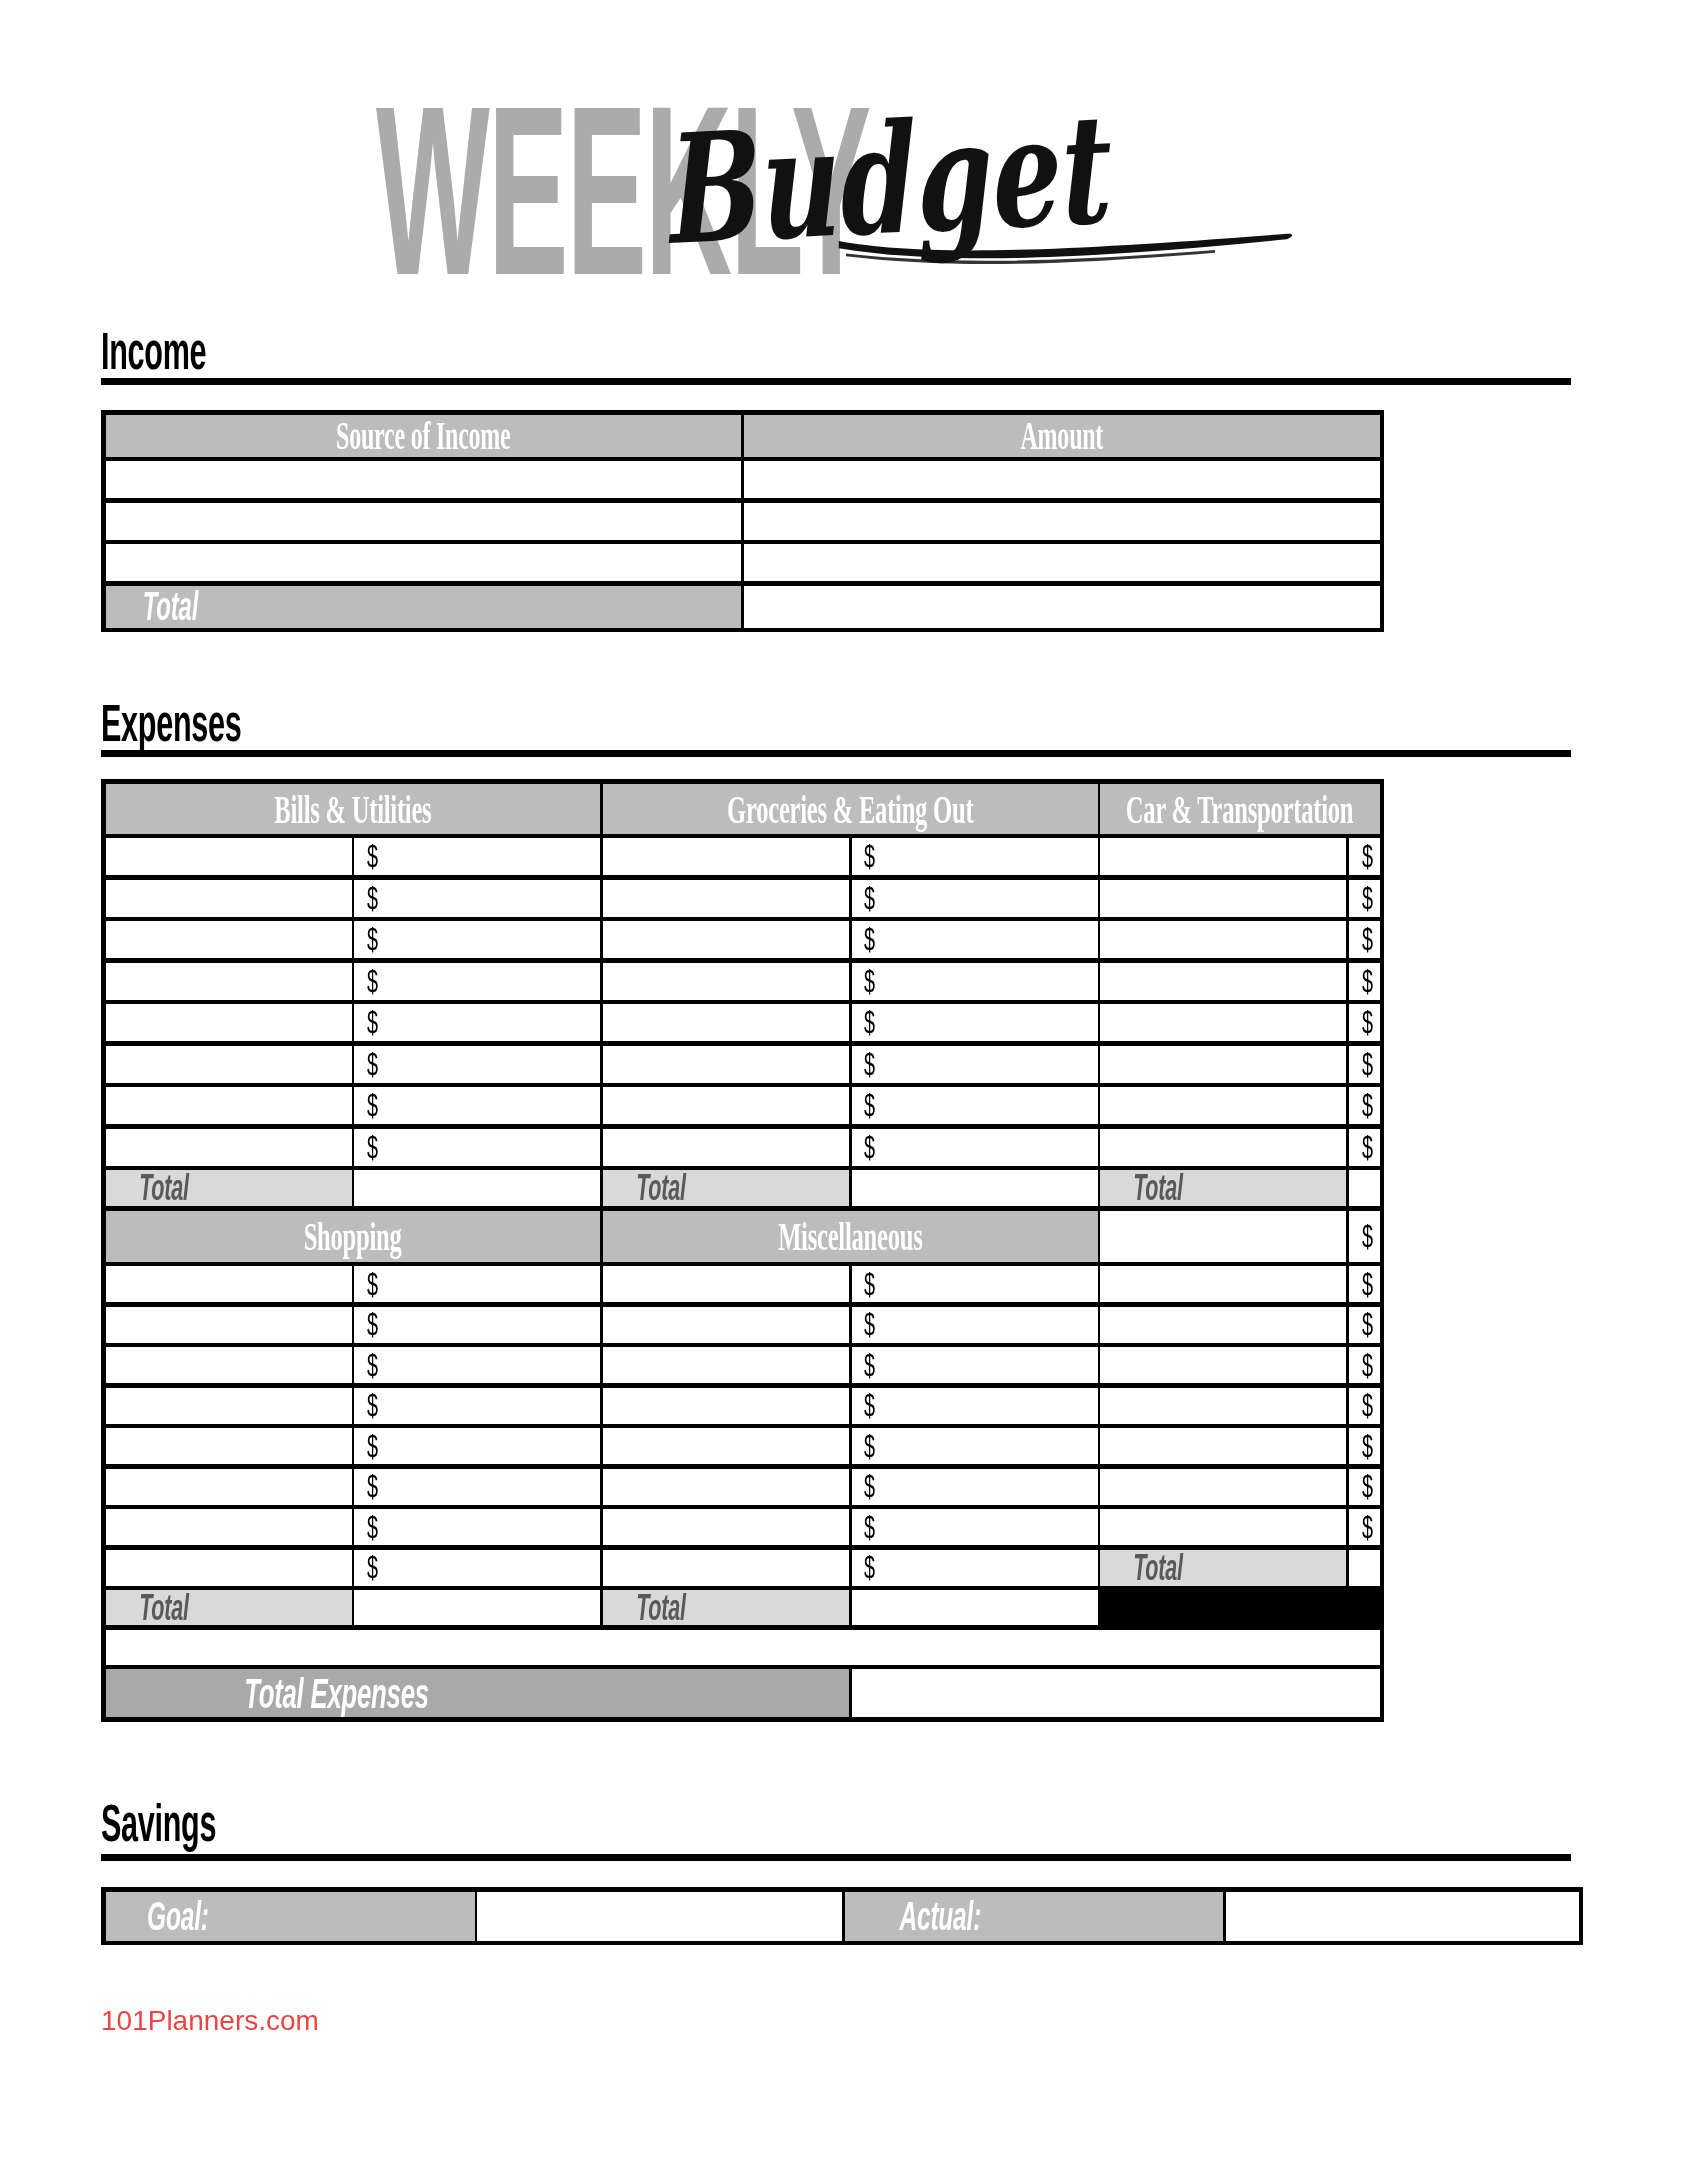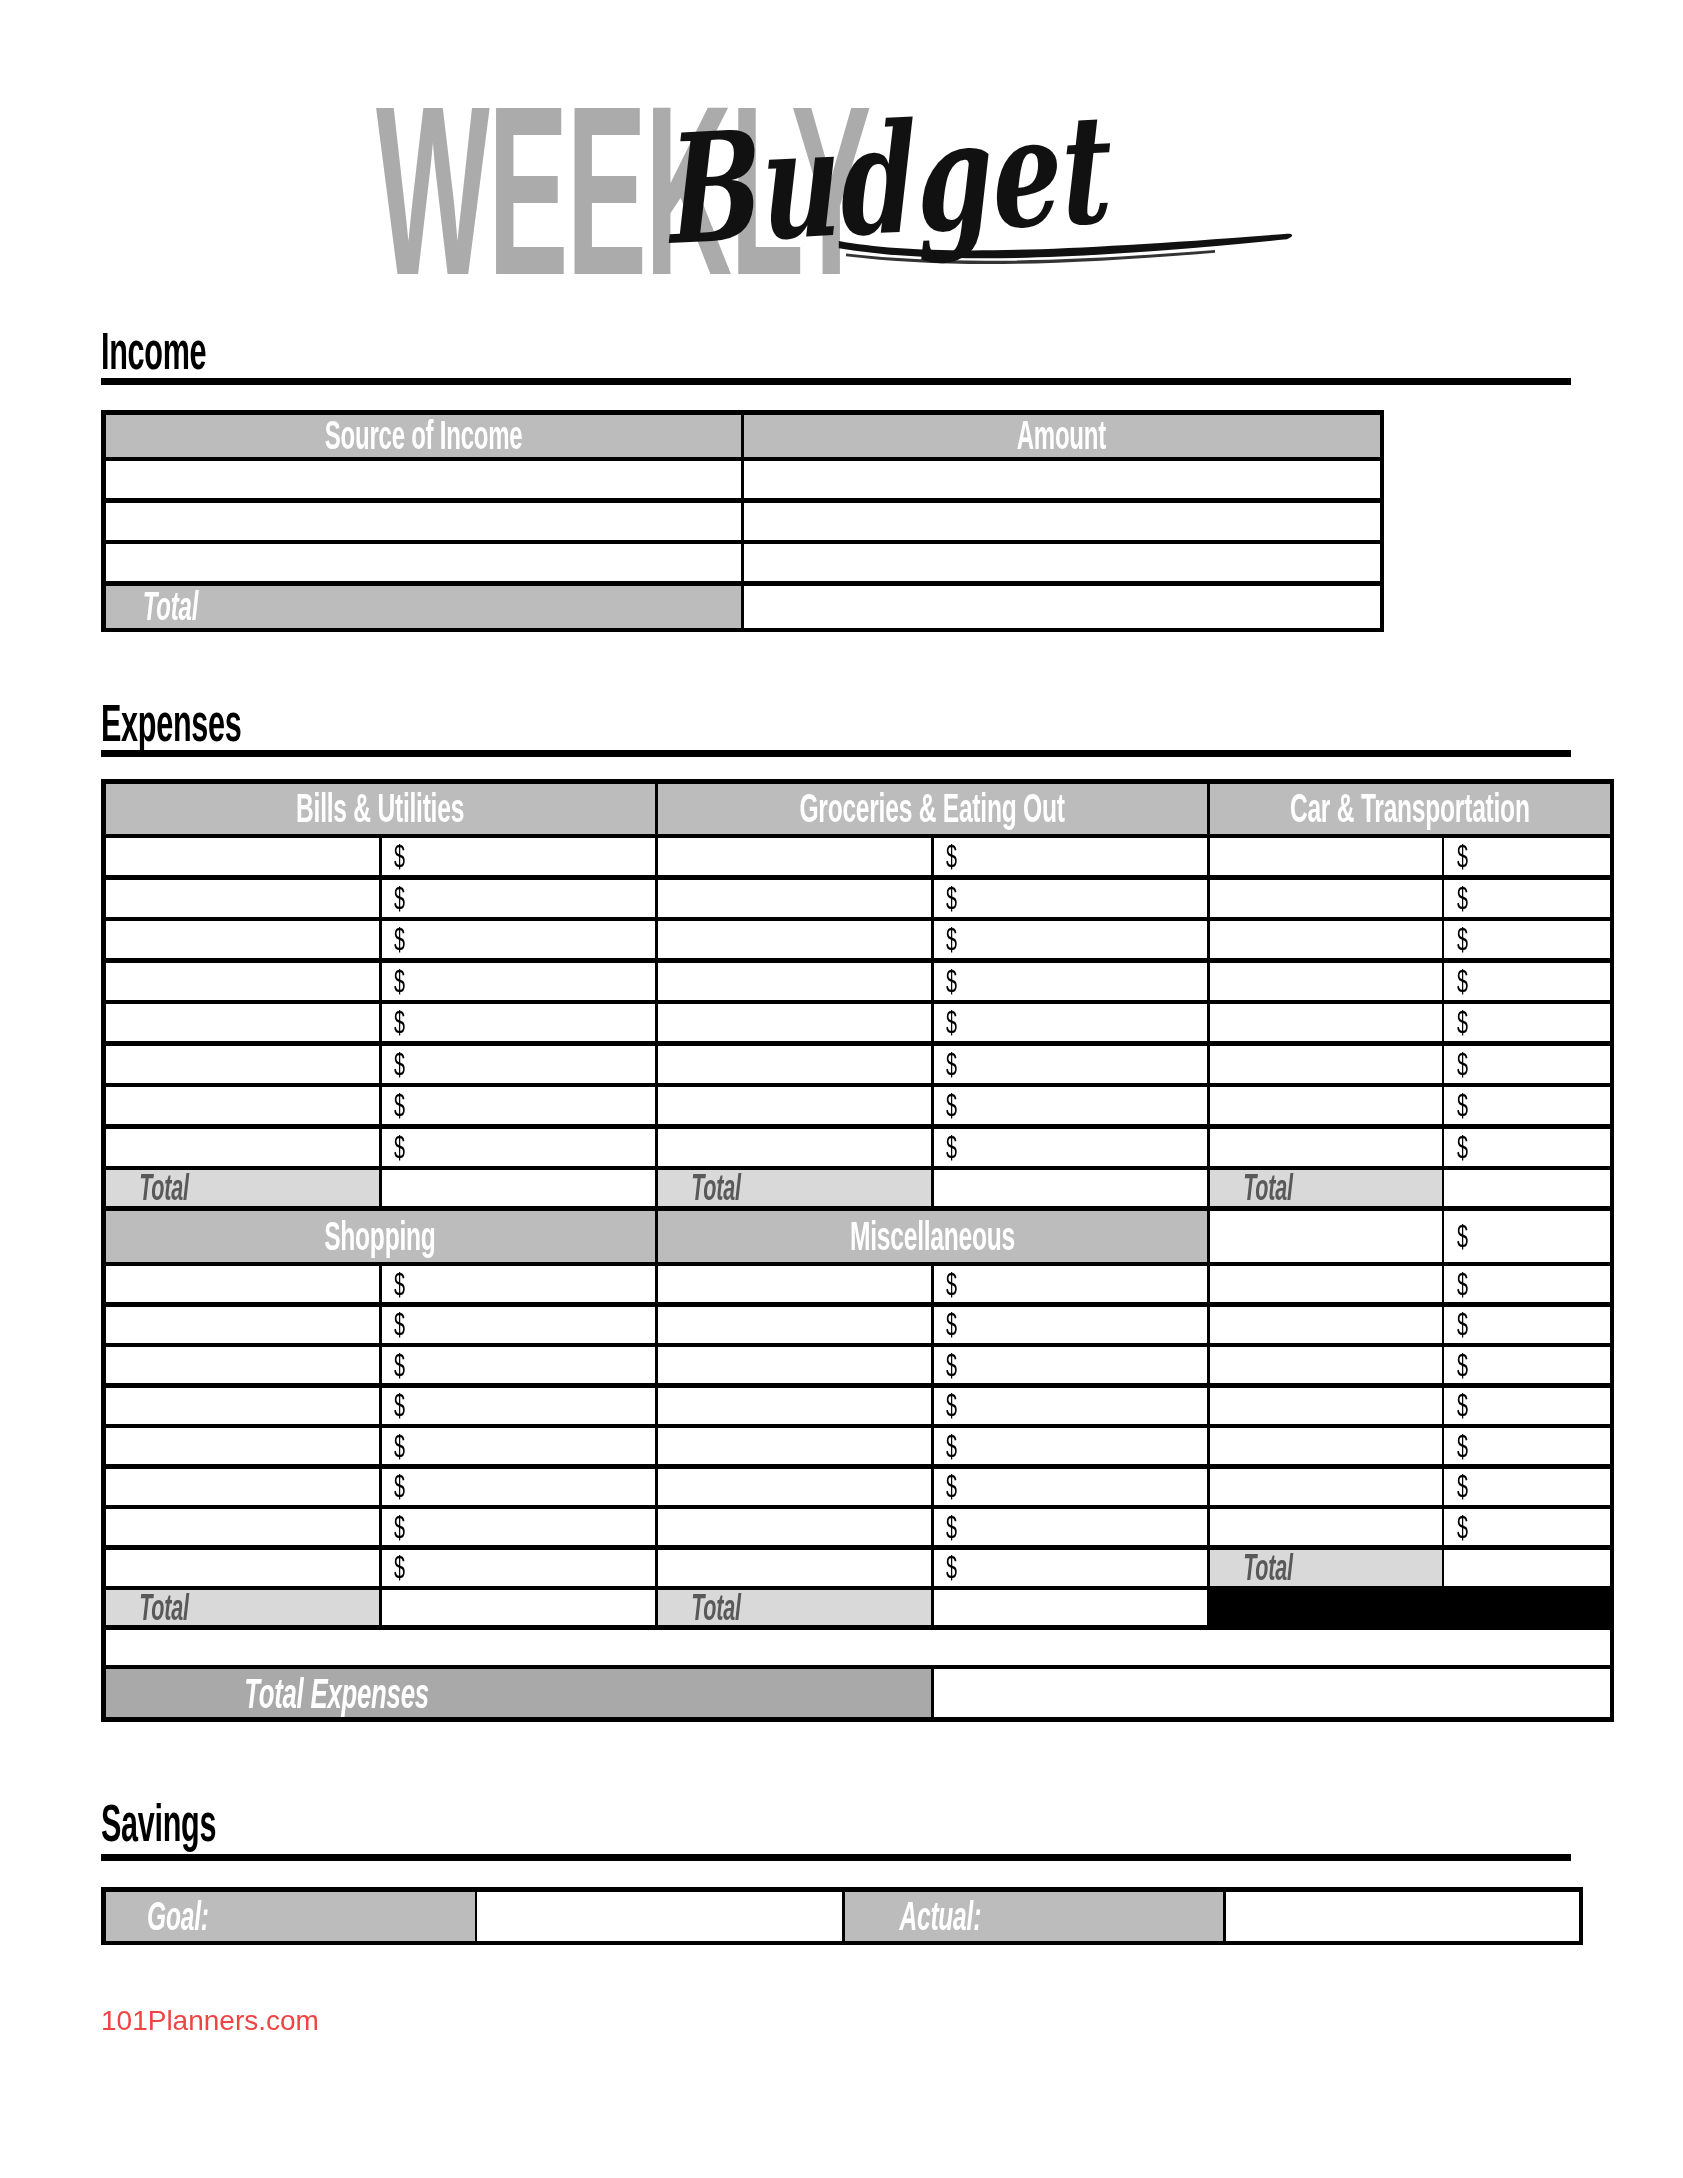--- a/index.html
+++ b/index.html
@@ -25,36 +25,36 @@
   }
   .flourish { position:absolute; left:837px; top:214px; width:468px; height:54px; }
 
   
   .sec-heading { position:absolute; font-size:51px; line-height:1; color:#000; }
   .rule { position:absolute; left:101px; width:1470px; height:7.2px; background:#000; }
 
   
   .gtable { position:absolute; background:#000; display:grid; box-sizing:border-box; padding:4.5px; gap:4.5px 2.7px; }
   .cell  { background:#fff; display:flex; align-items:center; }
-  .cell.center { justify-content:center; }
+  .cell.center { justify-content:center;font-family:Liberation Serif, serif; }
   .cell.rightal { justify-content:flex-start;font-style:italic; }
   .hdr   { background:#bcbcbc; color:#fff; }
   .hdr .cz { font-size:41px; }
   .span2 { grid-column: span 2; }
   .span3 { grid-column: span 3; padding-left: 15px; }
   .span6 { grid-column: span 6; }
 
   
   #income-table { left:101px; top:410px; width:1283px; grid-template-columns:1fr 1fr; grid-template-rows:42px 37px 37px 37px 42px; }
   #income-table .hdr .cz { font-size:40px; }
   .inc-total { background:#bcbcbc; color:#fff; padding-right:16px; }
   .inc-total .cz { font-size:40px; }
 
   
-  #expenses-table { left:101px; top:779px; width:1513px; grid-template-columns:repeat(4,1fr);
+  #expenses-table { left:101px; top:779px; width:1283px; grid-template-columns:repeat(5,1fr);
     grid-template-rows:50px repeat(8,37px) 36px 51px repeat(8,36px) 35px 35px 48px; }
   .dollar { font-size:32px; font-weight:normal; color:#000; margin-left:12.6px; transform:scaleX(0.62); transform-origin:left center; display:inline-block; }
   .tot-label { background:#d9d9d9; color:#595959; padding-right:14.4px; }
   .tot-label .cz { font-size:36px; }
   .texp { background:#a9a9a9; color:#fff; padding-right:25px; }
   .texp .cz { font-size:43px; }
 
   
   #savings-table { left:101px; top:1887px; width:1482px; grid-template-columns:369px 365px 378px 353px; grid-template-rows:49px; }
   .sav-label { background:#bcbcbc; color:#fff; padding-right:20px; }

